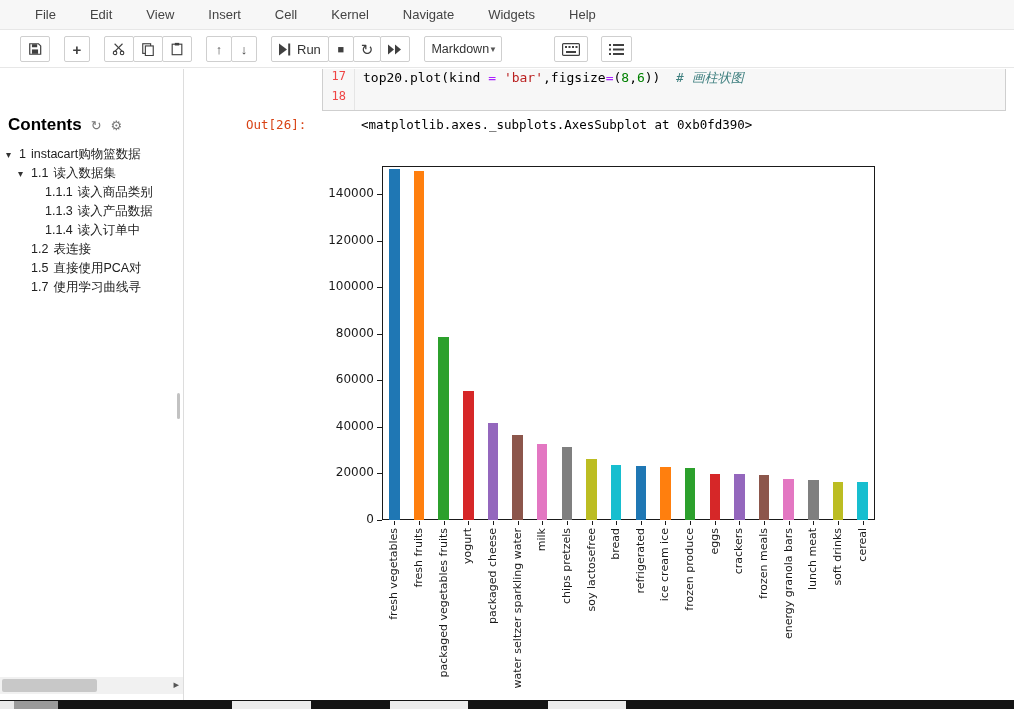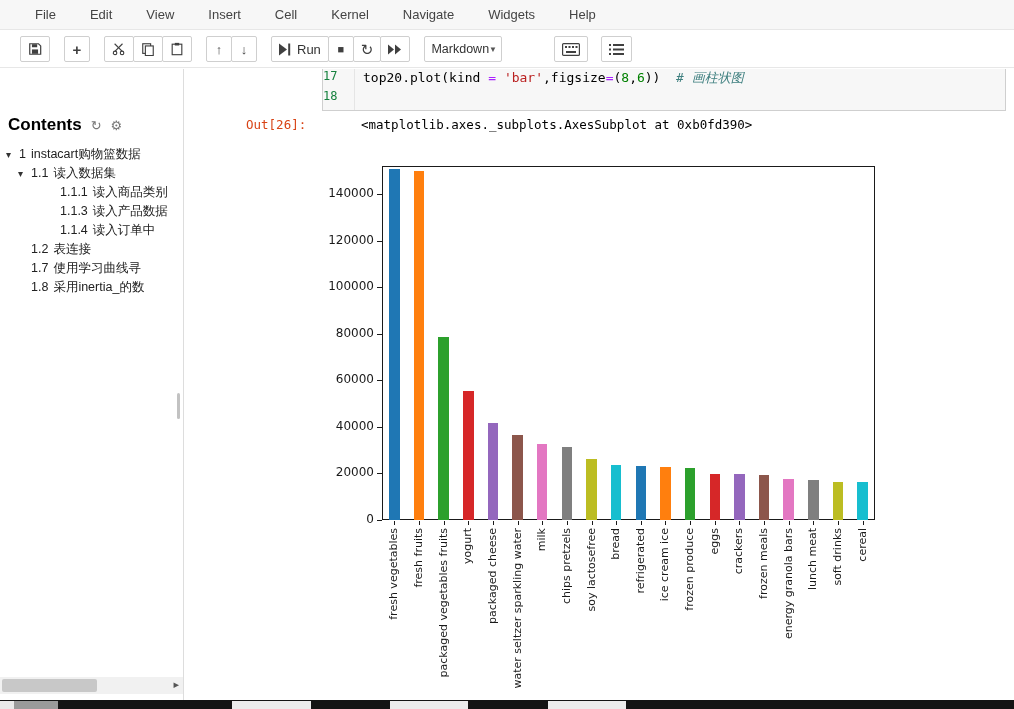--- a/index.html
+++ b/index.html
@@ -33,40 +33,40 @@
   .sidebar { position:absolute; left:0; top:69px; width:184px; height:631px;
              background:#fff; border-right:1px solid #ddd; overflow:hidden; }
   .toc-header { display:flex; align-items:baseline; padding:46px 0 10px 8px; }
   .toc-title { font-size:17px; font-weight:700; color:#000; }
   .toc-hicon { font-size:13px; color:#777; margin-left:9px; cursor:pointer; }
   .toc-item { position:relative; height:19px; line-height:19px; font-size:12.5px;
               color:#212121; white-space:nowrap; overflow:hidden; cursor:pointer; }
   .toc-item .num { margin-right:5px; }
   .toc-item.lvl0 { padding-left:19px; }
   .toc-item.lvl1 { padding-left:31px; }
-  .toc-item.lvl2 { padding-left:60px; }
+  .toc-item.lvl2 { padding-left:45px; }
   .toc-item .arr { position:absolute; font-size:10px; color:#333; }
   .toc-item.lvl0 .arr { left:6px; }
   .toc-item.lvl1 .arr { left:18px; }
   .toc-item .marker { position:absolute; left:0; top:1px; width:4px; height:17px;
                       background:#1a73d9; }
   .toc-vthumb { position:absolute; right:3px; top:324px; width:3px; height:26px;
                 background:#c2c2c2; border-radius:2px; }
   .hscroll { position:absolute; left:0; top:608px; width:183px; height:17px;
              background:#f1f1f1; }
   .hthumb { position:absolute; left:2px; top:2px; width:95px; height:13px;
             background:#c8c8c8; border-radius:2px; cursor:pointer; }
   .harrow { position:absolute; right:4px; top:1px; font-size:11px; color:#555; cursor:pointer; }
   
   .cellbox { position:absolute; left:322px; top:69px; width:684px; height:42px;
              background:#f7f7f7; border-left:1px solid #cfcfcf; border-right:1px solid #cfcfcf;
              border-bottom:1px solid #cfcfcf; display:grid; grid-template-columns:32px 1fr; }
   .gutter { border-right:1px solid #e5e5e5; }
-  .gutter div { height:20px; line-height:20px; padding-right:8px;
-                font:12px "DejaVu Sans Mono", monospace; color:#15803d; }
+  .gutter div { height:20px; line-height:20px; text-align:right; padding-right:8px;
+                font:12px "DejaVu Sans Mono", monospace; color:#ef4444; }
   .codecol { padding-left:8px; cursor:text; }
   .codeline { height:20px; line-height:20px; font:13px "DejaVu Sans Mono", monospace;
               color:#000; white-space:pre; }
   .tok-op { color:#AA22FF; }
   .tok-str { color:#BA2121; }
   .tok-num { color:#008000; }
   .tok-comment { color:#408080; font-style:italic; }
   
   .outprompt { position:absolute; left:246px; top:117px; font:12.5px "DejaVu Sans Mono", monospace;
                color:#d84315; }
@@ -223,22 +223,22 @@
     <span class="toc-hicon">↻</span>
     <span class="toc-hicon">⚙</span>
   </div>
   <div id="toc-list">
       <div class="toc-item lvl0"><span class="arr">▾</span><span class="num">1</span><span class="lbl">instacart购物篮数据</span></div>
       <div class="toc-item lvl1"><span class="arr">▾</span><span class="num">1.1</span><span class="lbl">读入数据集</span></div>
       <div class="toc-item lvl2"><span class="num">1.1.1</span><span class="lbl">读入商品类别</span></div>
       <div class="toc-item lvl2"><span class="num">1.1.3</span><span class="lbl">读入产品数据</span></div>
       <div class="toc-item lvl2"><span class="num">1.1.4</span><span class="lbl">读入订单中</span></div>
       <div class="toc-item lvl1"><span class="num">1.2</span><span class="lbl">表连接</span></div>
+      <div class="toc-item lvl1"><span class="num">1.5</span><span class="lbl">直接使用PCA对</span></div>
       <div class="toc-item lvl1"><span class="num">1.7</span><span class="lbl">使用学习曲线寻</span></div>
-      <div class="toc-item lvl1"><span class="num">1.8</span><span class="lbl">采用inertia_的数</span></div>
     </div>
   <div class="toc-vthumb"></div>
   <div class="hscroll">
     <div class="hthumb"></div>
     <div class="harrow">▸</div>
   </div>
 </div>
 
 <div class="cellbox">
   <div class="gutter">

